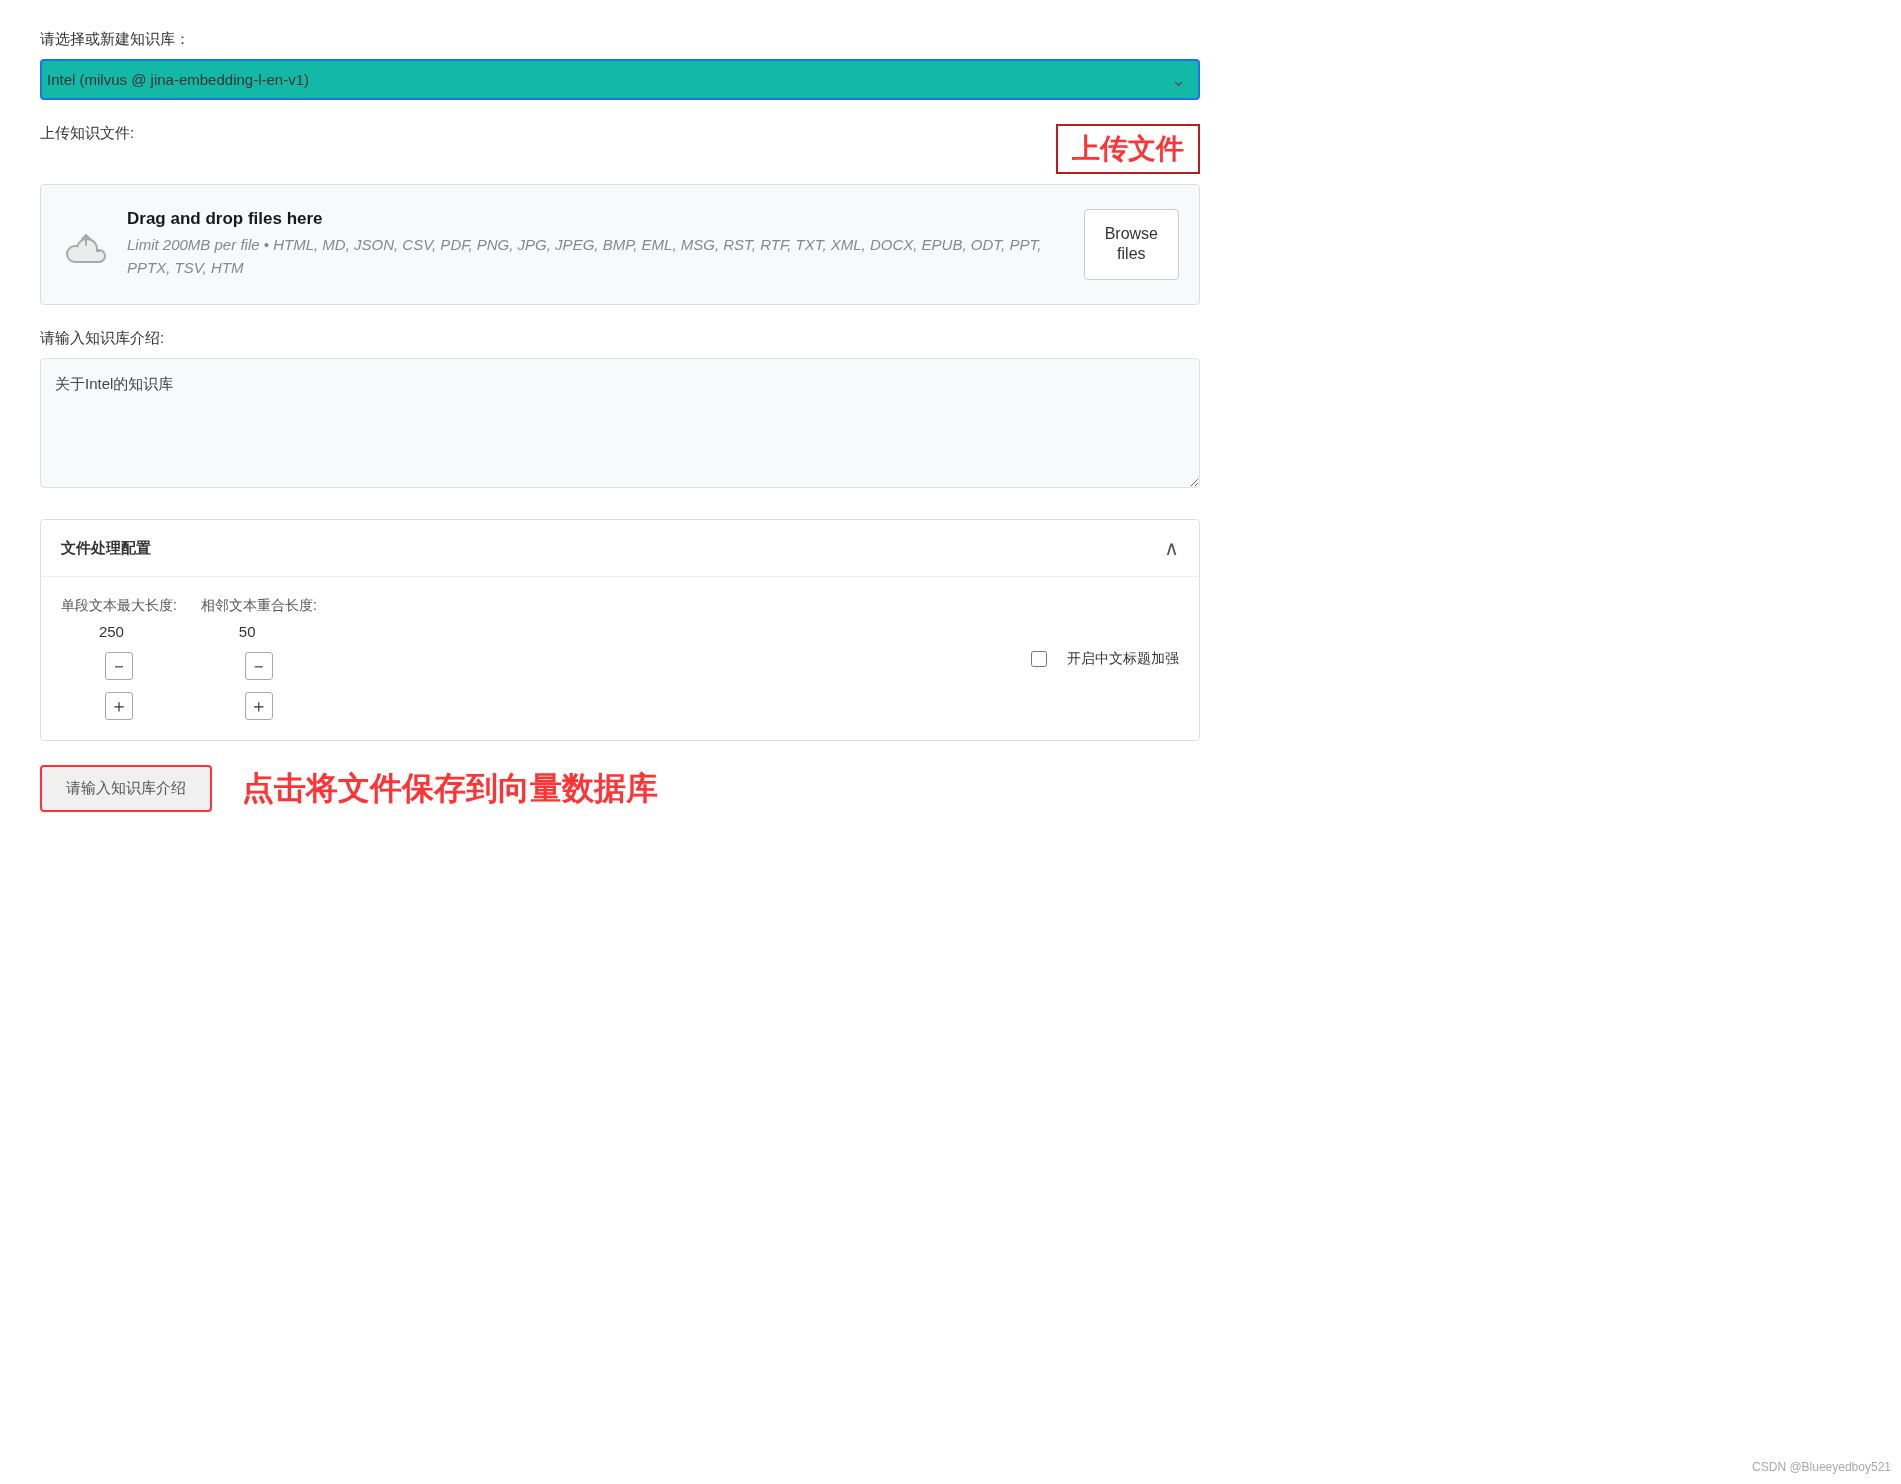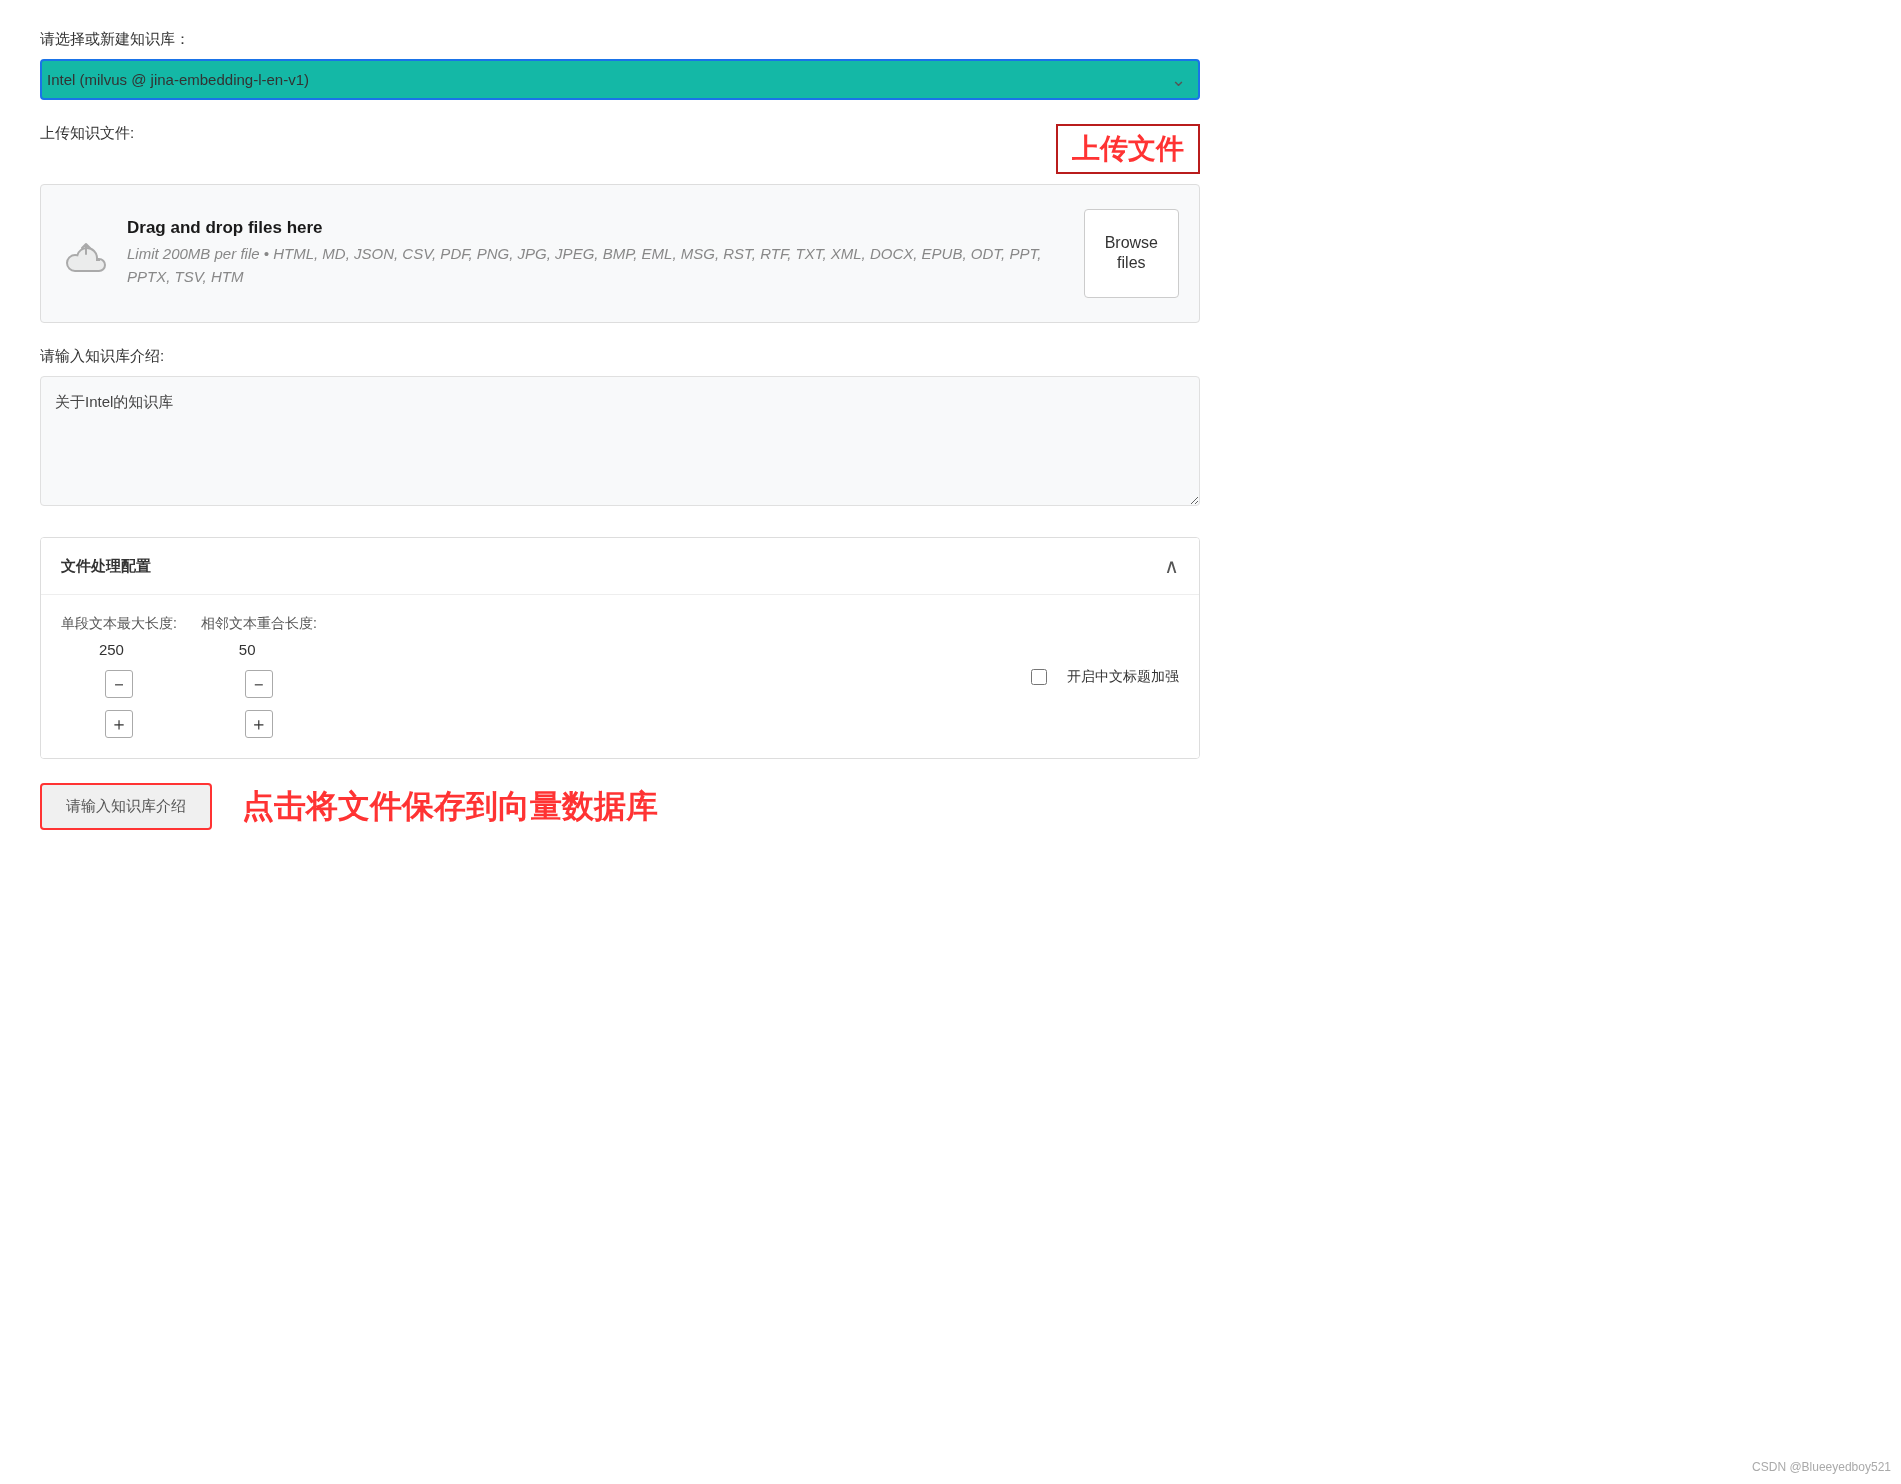--- a/index.html
+++ b/index.html
@@ -89,21 +89,21 @@
 
     .file-limit-text {
       font-size: 15px;
       color: #888;
       line-height: 1.5;
       font-style: italic;
     }
 
     .browse-btn {
       flex-shrink: 0;
-      padding: 23px 20px;
+      padding: 14px 20px;
       border: 1px solid #ccc;
       border-radius: 4px;
       background: white;
       font-size: 16px;
       font-weight: 500;
       cursor: pointer;
       color: #333;
       line-height: 1.3;
       text-align: center;
       white-space: nowrap;

